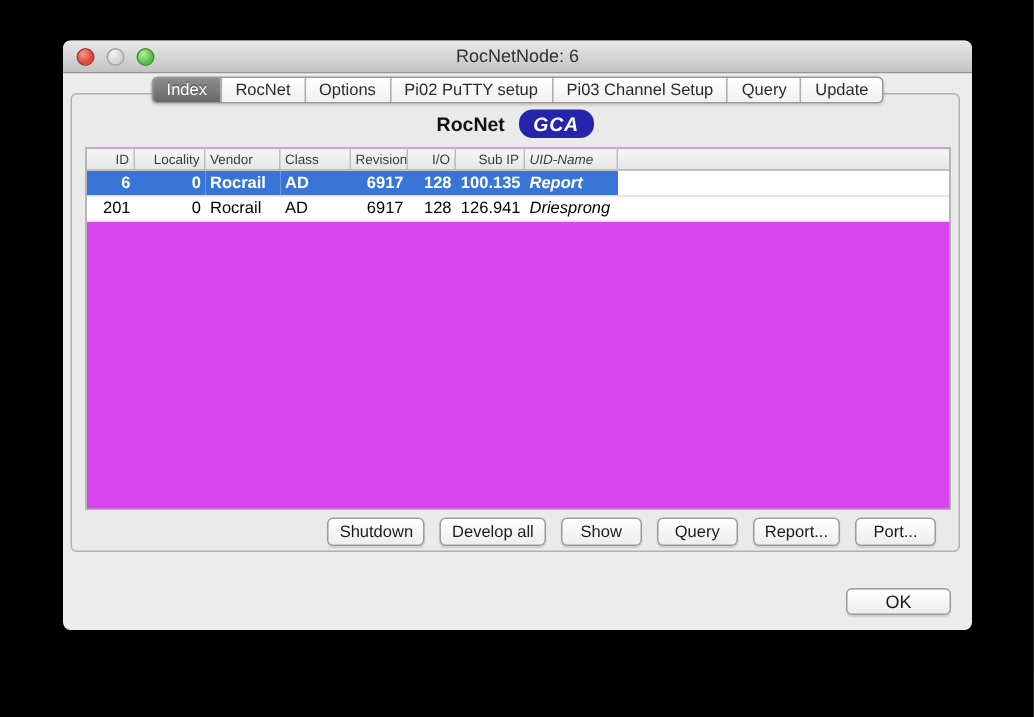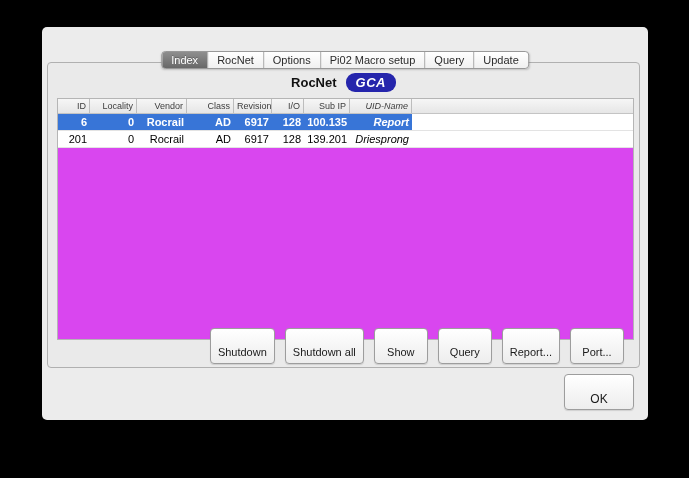--- a/index.html
+++ b/index.html
@@ -80,52 +80,61 @@
   }
   .hfill { flex:1; border-right:none; }
   .trow { display:flex; height:17px; border-bottom:1px solid #e3e3e3; background:#fff; }
   .cell {
     font-size:11px; color:#000; line-height:16px; padding:0 3px;
     overflow:hidden; white-space:nowrap;
   }
   .trow.selected .cell { background:#3875d7; color:#ffffff; font-weight:bold; }
   .c0 { width:32px; } .c1 { width:47px; } .c2 { width:50px; } .c3 { width:47px; }
   .c4 { width:38px; } .c5 { width:32px; } .c6 { width:46px; } .c7 { width:62px;font-style:italic; }
-  .ar { text-align:right; } .al { text-align:right; }
+  .ar { text-align:right; } .al { text-align:left; }
 
   
   .actions {
     position:absolute; right:15px; bottom:3px; display:flex; gap:10px;
   }
   .btn {
-    height:19px; min-width:54px; padding:17px 7px;
+    height:19px; min-width:54px; padding:0 7px;
     font-family:"Liberation Sans", sans-serif;
     font-size:11px; color:#1a1a1a; text-align:center;
     background:linear-gradient(#ffffff,#ededed);
     border:1px solid #9d9d9d; border-radius:4px;
     box-shadow:0 1px 1px rgba(0,0,0,0.12);
     cursor:default;
   }
   .ok-btn {
     position:absolute; right:14px; bottom:10px;
     height:18px; width:70px; font-size:12px;
   }
 </style>
 </head>
 <body>
 
 <div class="stage">
   <div class="window">
 
+    <div class="titlebar">
+      <div class="lights">
+        <span class="light close"></span>
+        <span class="light min"></span>
+        <span class="light zoom"></span>
+      </div>
+      <div class="title">RocNetNode: 6</div>
+    </div>
 
     <div class="tabbar">
       <div class="tab selected">Index</div>
       <div class="tab">RocNet</div>
       <div class="tab">Options</div>
-      <div class="tab">Pi02 Macro setup</div>
+      <div class="tab">Pi02 PuTTY setup</div>
+      <div class="tab">Pi03 Channel Setup</div>
       <div class="tab">Query</div>
       <div class="tab">Update</div>
     </div>
 
     <div class="panel">
 
       <div class="panel-heading">
         <span class="panel-title">RocNet</span>
         <span class="badge">GCA</span>
       </div>
@@ -154,28 +163,28 @@
           <div class="cell c7 al">Report</div>
         </div>
 
         <div class="trow">
           <div class="cell c0 ar">201</div>
           <div class="cell c1 ar">0</div>
           <div class="cell c2 al">Rocrail</div>
           <div class="cell c3 al">AD</div>
           <div class="cell c4 ar">6917</div>
           <div class="cell c5 ar">128</div>
-          <div class="cell c6 ar">139.201</div>
+          <div class="cell c6 ar">126.941</div>
           <div class="cell c7 al">Driesprong</div>
         </div>
       </div>
 
       <div class="actions">
         <button class="btn">Shutdown</button>
-        <button class="btn">Shutdown all</button>
+        <button class="btn">Develop all</button>
         <button class="btn">Show</button>
         <button class="btn">Query</button>
         <button class="btn">Report...</button>
         <button class="btn">Port...</button>
       </div>
 
     </div>
 
     <button class="btn ok-btn">OK</button>
 

